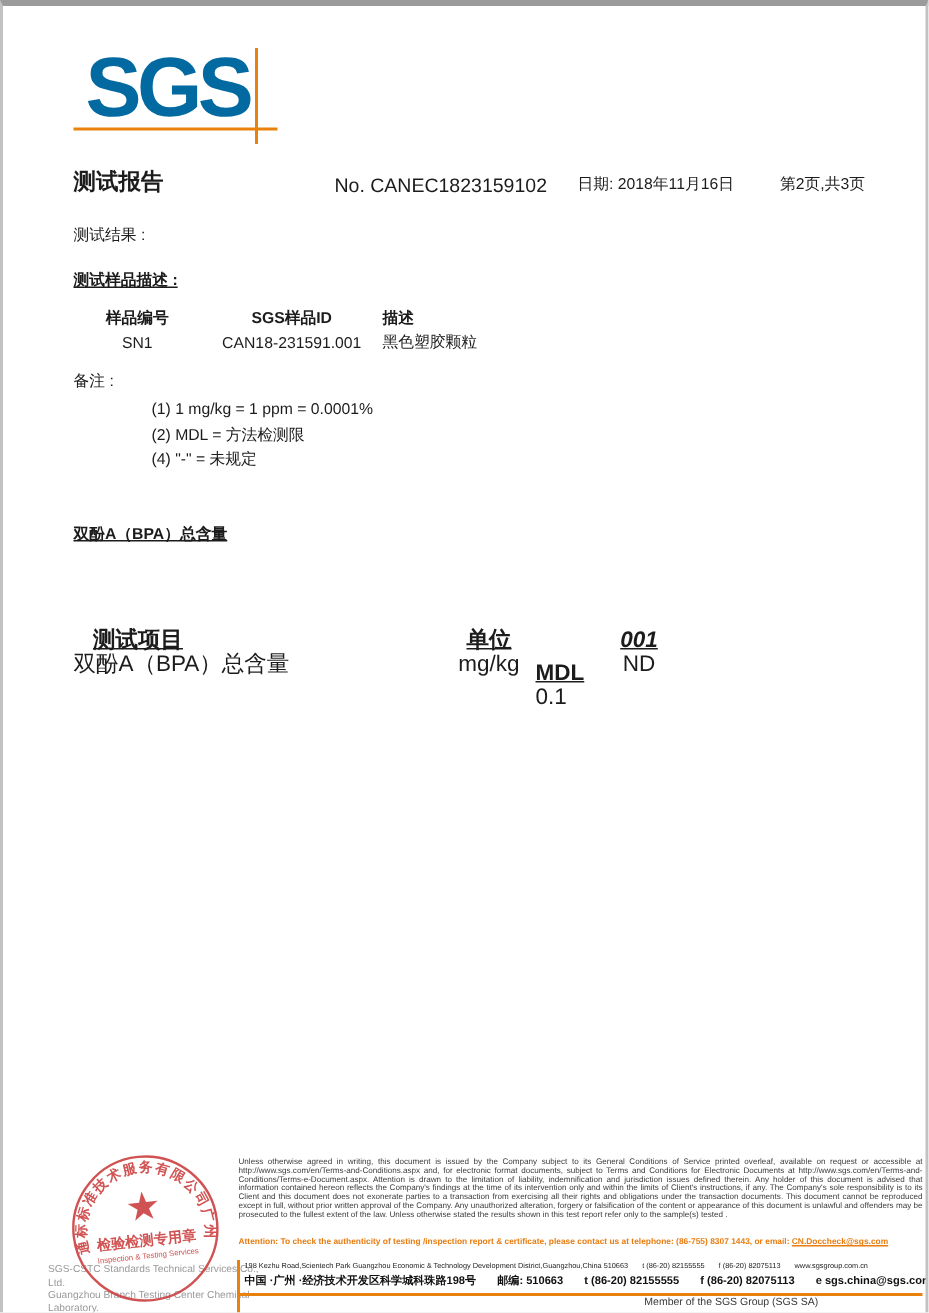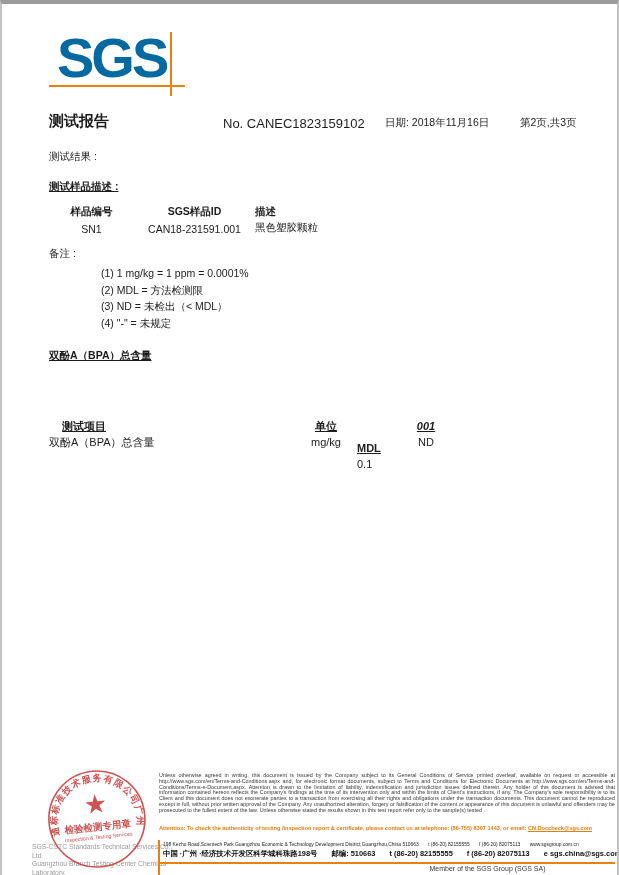--- a/index.html
+++ b/index.html
@@ -28,21 +28,21 @@
   .sample-row .c1{width:85px;text-align:center;}
   .sample-row .c2{width:121px;text-align:center;}
   .sample-row .c3{flex:1;padding-left:0px;text-align:left;}
   .sample-row.head{font-weight:700;}
   .notes-label{position:absolute;left:47px;top:243px;font-size:10.5px;}
   .notes-list{position:absolute;left:99px;top:261px;font-size:10.5px;line-height:16.5px;}
   .bpa-heading{position:absolute;left:47px;top:345px;font-size:10.5px;font-weight:700;text-decoration:underline;}
   .method-row{position:absolute;left:47px;top:372px;width:535px;display:flex;font-size:10.5px;line-height:16.5px;}
   .method-label{width:68px;flex:none;}
   .method-text{flex:1;}
-  .result-table{position:absolute;left:47px;top:414px;width:400px;font-size:11px;}
+  .result-table{position:absolute;left:47px;top:414px;width:400px;font-size:15px;}
   .result-row{display:flex;height:16px;align-items:center;}
   .result-row .rc1{flex:1;}
   .result-row .rc2{width:62px;text-align:center;}
   .result-row .rc3{width:46px;margin-top:44px;}
   .result-row .rc4{width:46px;text-align:center;}
   .result-row.head{font-weight:700;}
   .result-row.head .rc1{padding-left:13px;box-sizing:border-box;}
   .result-row.head span{text-decoration:underline;}
   .result-row.head .rc4 span{font-style:italic;}
   
@@ -92,21 +92,20 @@
       <div class="c1">SN1</div>
       <div class="c2">CAN18-231591.001</div>
       <div class="c3">黑色塑胶颗粒</div>
     </div>
   </div>
 
   <div class="notes-label">备注 :</div>
   <div class="notes-list">
     <div>(1) 1 mg/kg = 1 ppm = 0.0001%</div>
     <div>(2) MDL = 方法检测限</div>
-    <div>(3) ND = 未检出（&lt; MDL）</div>
     <div>(4) "-" = 未规定</div>
   </div>
 
   <div class="bpa-heading">双酚A（BPA）总含量</div>
 
   <div class="result-table">
     <div class="result-row head">
       <div class="rc1"><span>测试项目</span></div>
       <div class="rc2"><span>单位</span></div>
       <div class="rc3"><span>MDL</span></div>

